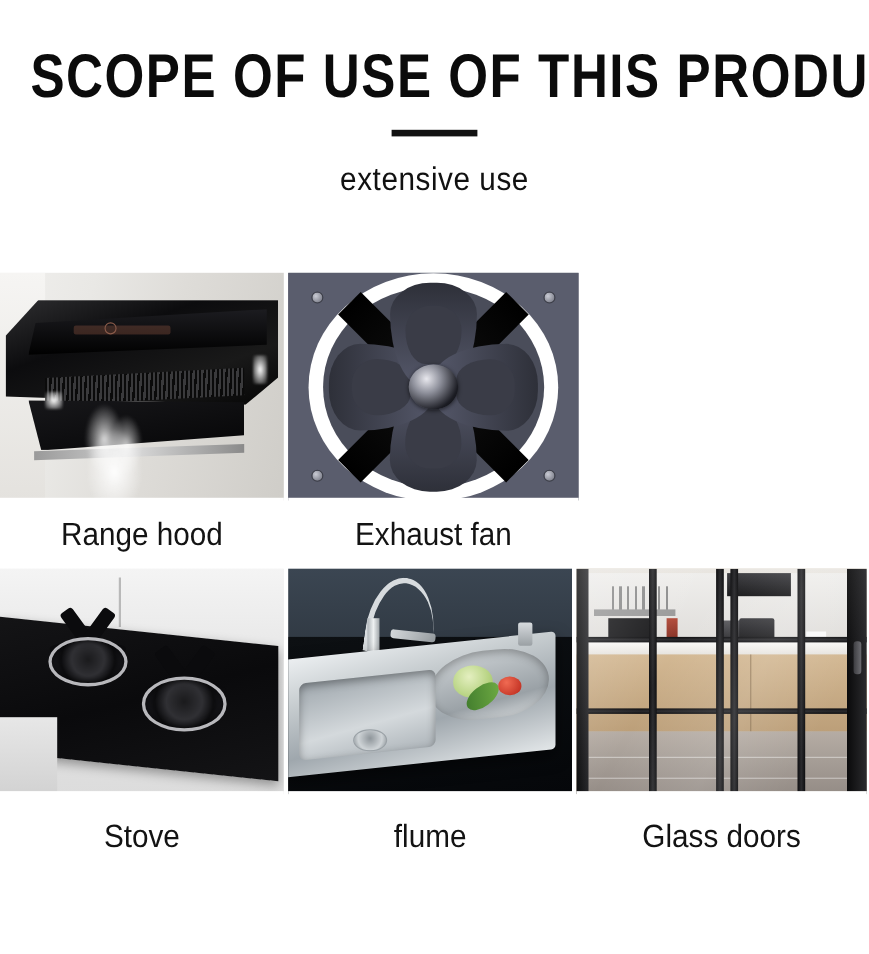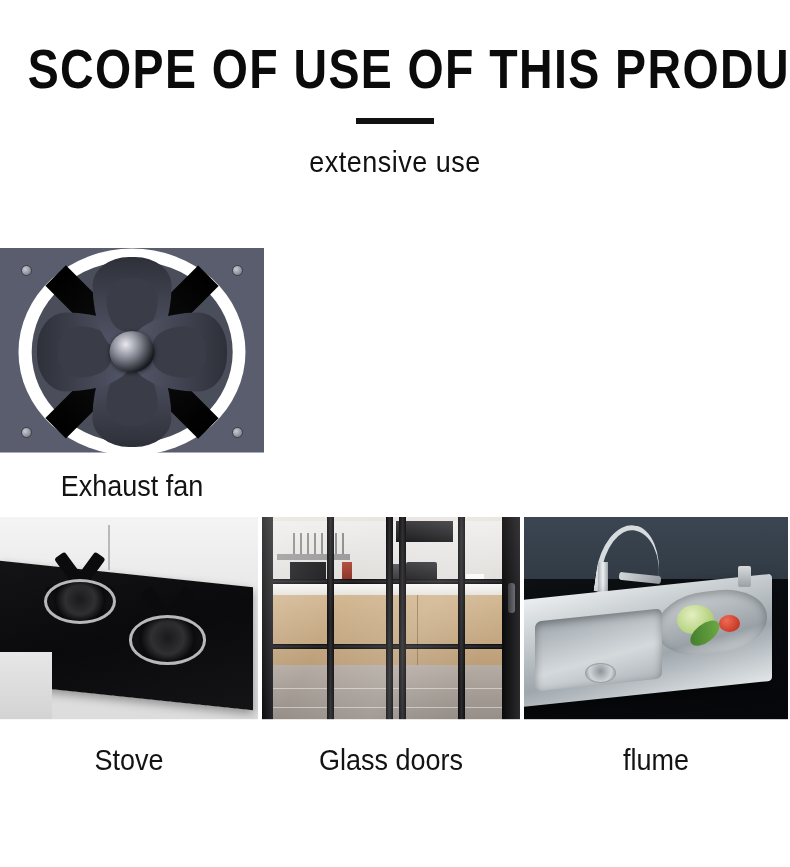--- a/index.html
+++ b/index.html
@@ -465,20 +465,36 @@
 <div class="header">
   <div class="main-title">SCOPE OF USE OF THIS PRODUCT</div>
   <div class="title-divider"></div>
   <div class="subtitle">extensive use</div>
 </div>
 
 <div class="grid">
 
   <div class="row row1">
 
+    <div class="cell">
+      <div class="photo ph-hood">
+        <div class="hood-wallL"></div>
+        <div class="hood-body"></div>
+        <div class="hood-glass"></div>
+        <div class="hood-panel"></div>
+        <div class="hood-knob"></div>
+        <div class="hood-grill"></div>
+        <div class="hood-lower"></div>
+        <div class="hood-strip"></div>
+        <div class="hood-light"></div>
+        <div class="hood-light2"></div>
+        <div class="steam"></div>
+      </div>
+      <div class="caption">Range hood</div>
+    </div>
 
     <div class="cell">
       <div class="photo ph-fan">
         <div class="fan-plate"></div>
         <div class="fan-ring"></div>
         <div class="fan-inner"></div>
         <div class="spoke s1"></div>
         <div class="spoke s2"></div>
         <div class="spoke s3"></div>
         <div class="spoke s4"></div>
@@ -528,20 +544,39 @@
             <span style="transform:translate(-50%,-50%) rotate(72deg)"></span>
             <span style="transform:translate(-50%,-50%) rotate(144deg)"></span>
             <span style="transform:translate(-50%,-50%) rotate(216deg)"></span>
             <span style="transform:translate(-50%,-50%) rotate(288deg)"></span>
           </div>
           <div class="ring"></div>
         </div>
         <div class="stove-counterL"></div>
       </div>
       <div class="caption">Stove</div>
+    </div>
+
+    <div class="cell">
+      <div class="photo ph-sink">
+        <div class="sink-counter"></div>
+        <div class="faucet-arc"></div>
+        <div class="faucet-col"></div>
+        <div class="faucet-lever"></div>
+        <div class="faucet-base"></div>
+        <div class="sink-body"></div>
+        <div class="basinR"></div>
+        <div class="basinL"></div>
+        <div class="drain"></div>
+        <div class="veg-lettuce"></div>
+        <div class="veg-cuke"></div>
+        <div class="veg-tomato"></div>
+        <div class="sink-tap2"></div>
+      </div>
+      <div class="caption">flume</div>
     </div>
 
     <div class="cell">
       <div class="photo ph-doors">
         <div class="doors-room"></div>
         <div class="dr-upper"></div>
         <div class="dr-hood"></div>
         <div class="dr-utensils"></div>
         <div class="dr-shelf"></div>
         <div class="dr-box"></div>
@@ -562,33 +597,14 @@
         <div class="glass-mullion-v" style="left:48%"></div>
         <div class="glass-mullion-v" style="left:53%"></div>
         <div class="glass-mullion-v" style="left:76%"></div>
         <div class="door-frame-l"></div>
         <div class="door-frame-r"></div>
         <div class="door-handle"></div>
         <div class="glass-sheen"></div>
       </div>
       <div class="caption">Glass doors</div>
     </div>
-
-    <div class="cell">
-      <div class="photo ph-sink">
-        <div class="sink-counter"></div>
-        <div class="faucet-arc"></div>
-        <div class="faucet-col"></div>
-        <div class="faucet-lever"></div>
-        <div class="faucet-base"></div>
-        <div class="sink-body"></div>
-        <div class="basinR"></div>
-        <div class="basinL"></div>
-        <div class="drain"></div>
-        <div class="veg-lettuce"></div>
-        <div class="veg-cuke"></div>
-        <div class="veg-tomato"></div>
-        <div class="sink-tap2"></div>
-      </div>
-      <div class="caption">flume</div>
-    </div>
   </div>
 </div>
 
 </body></html>

